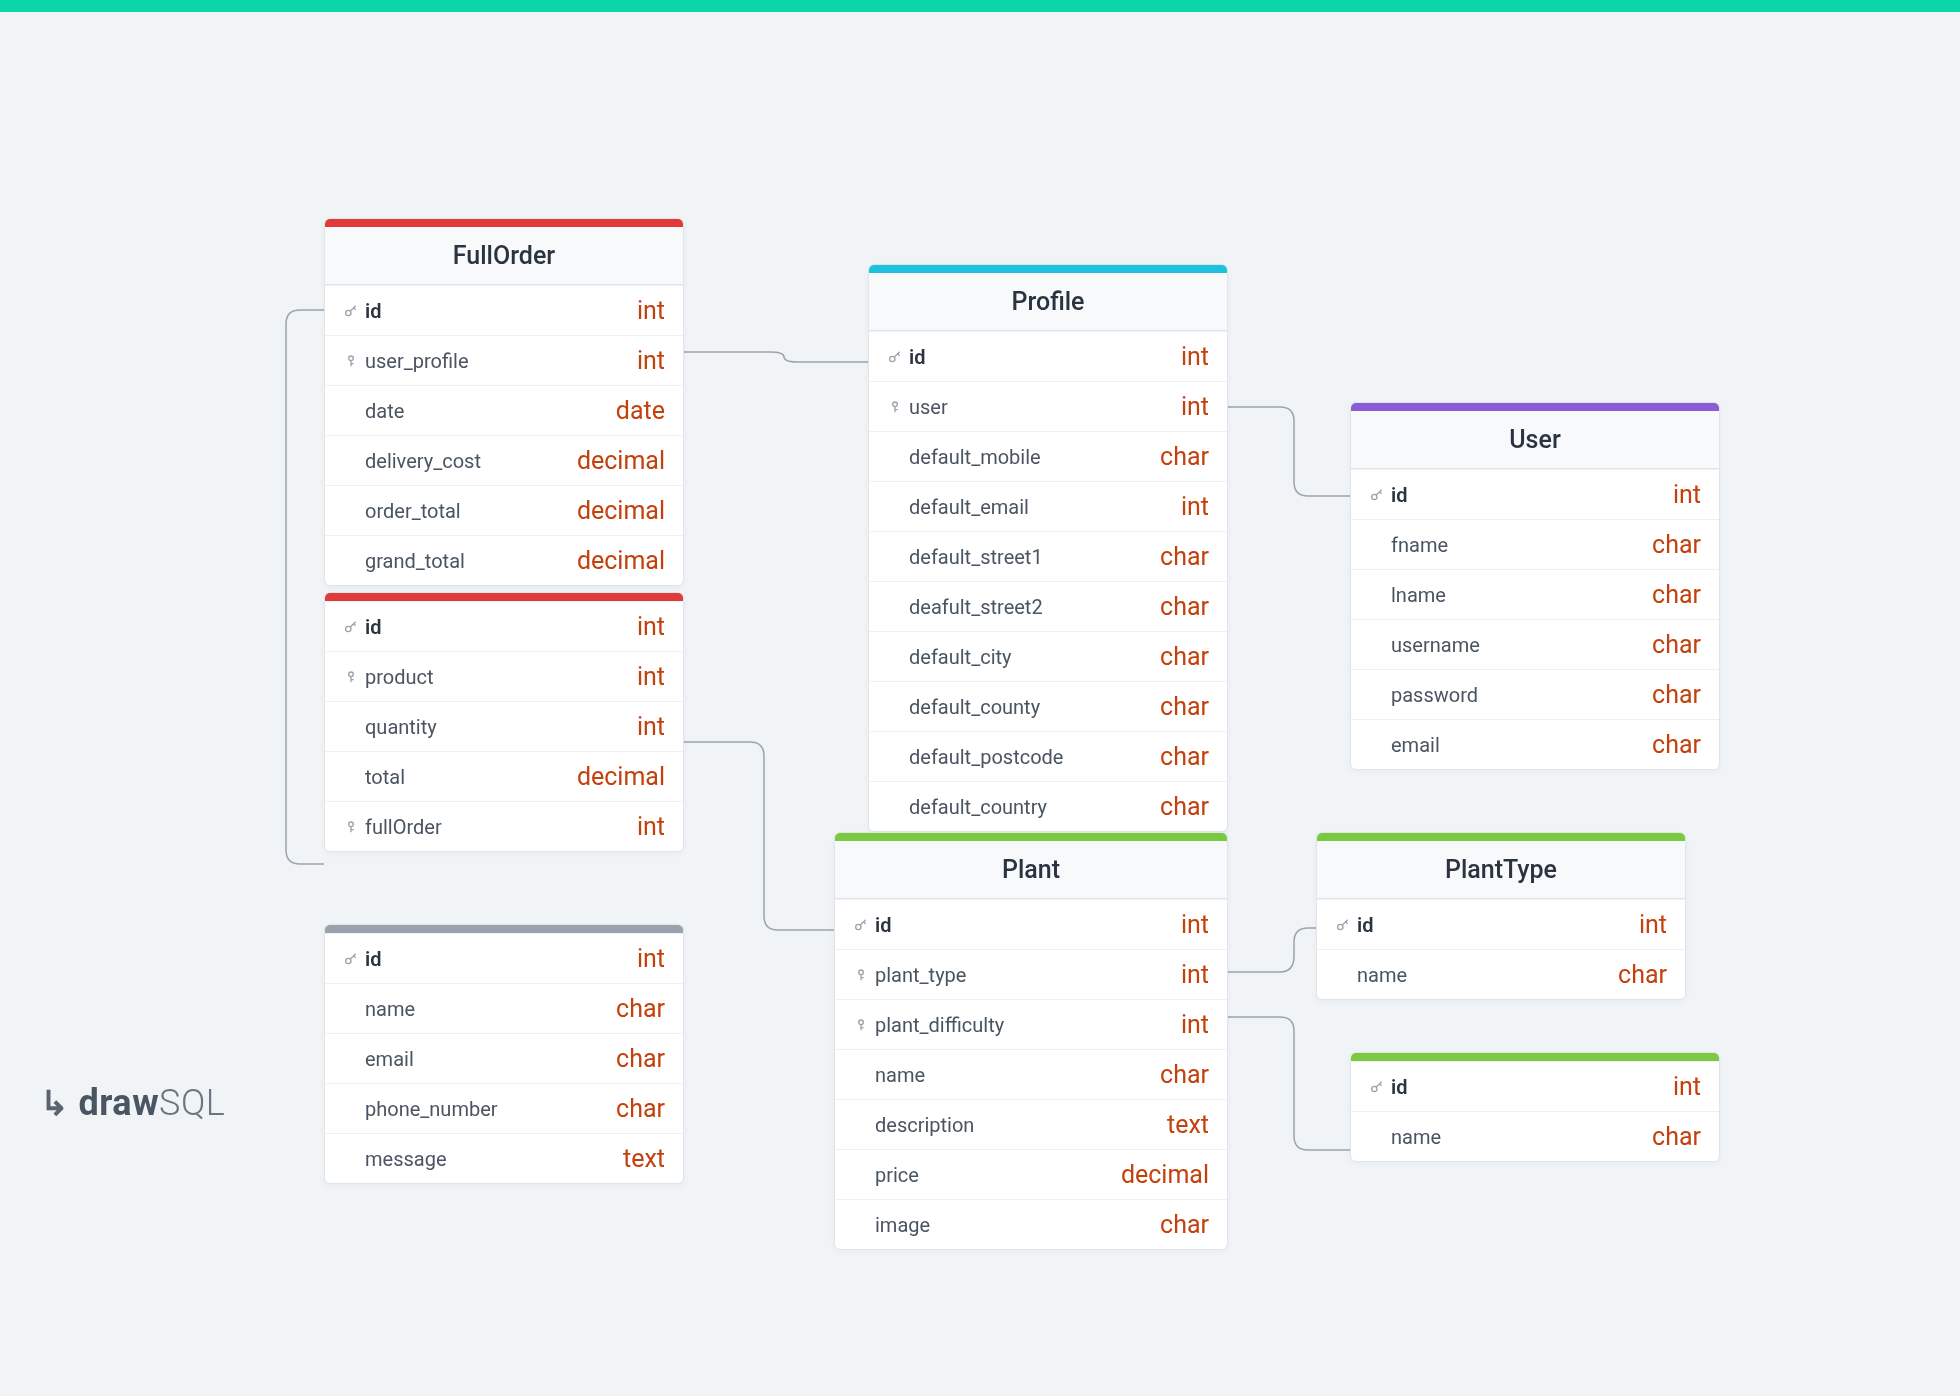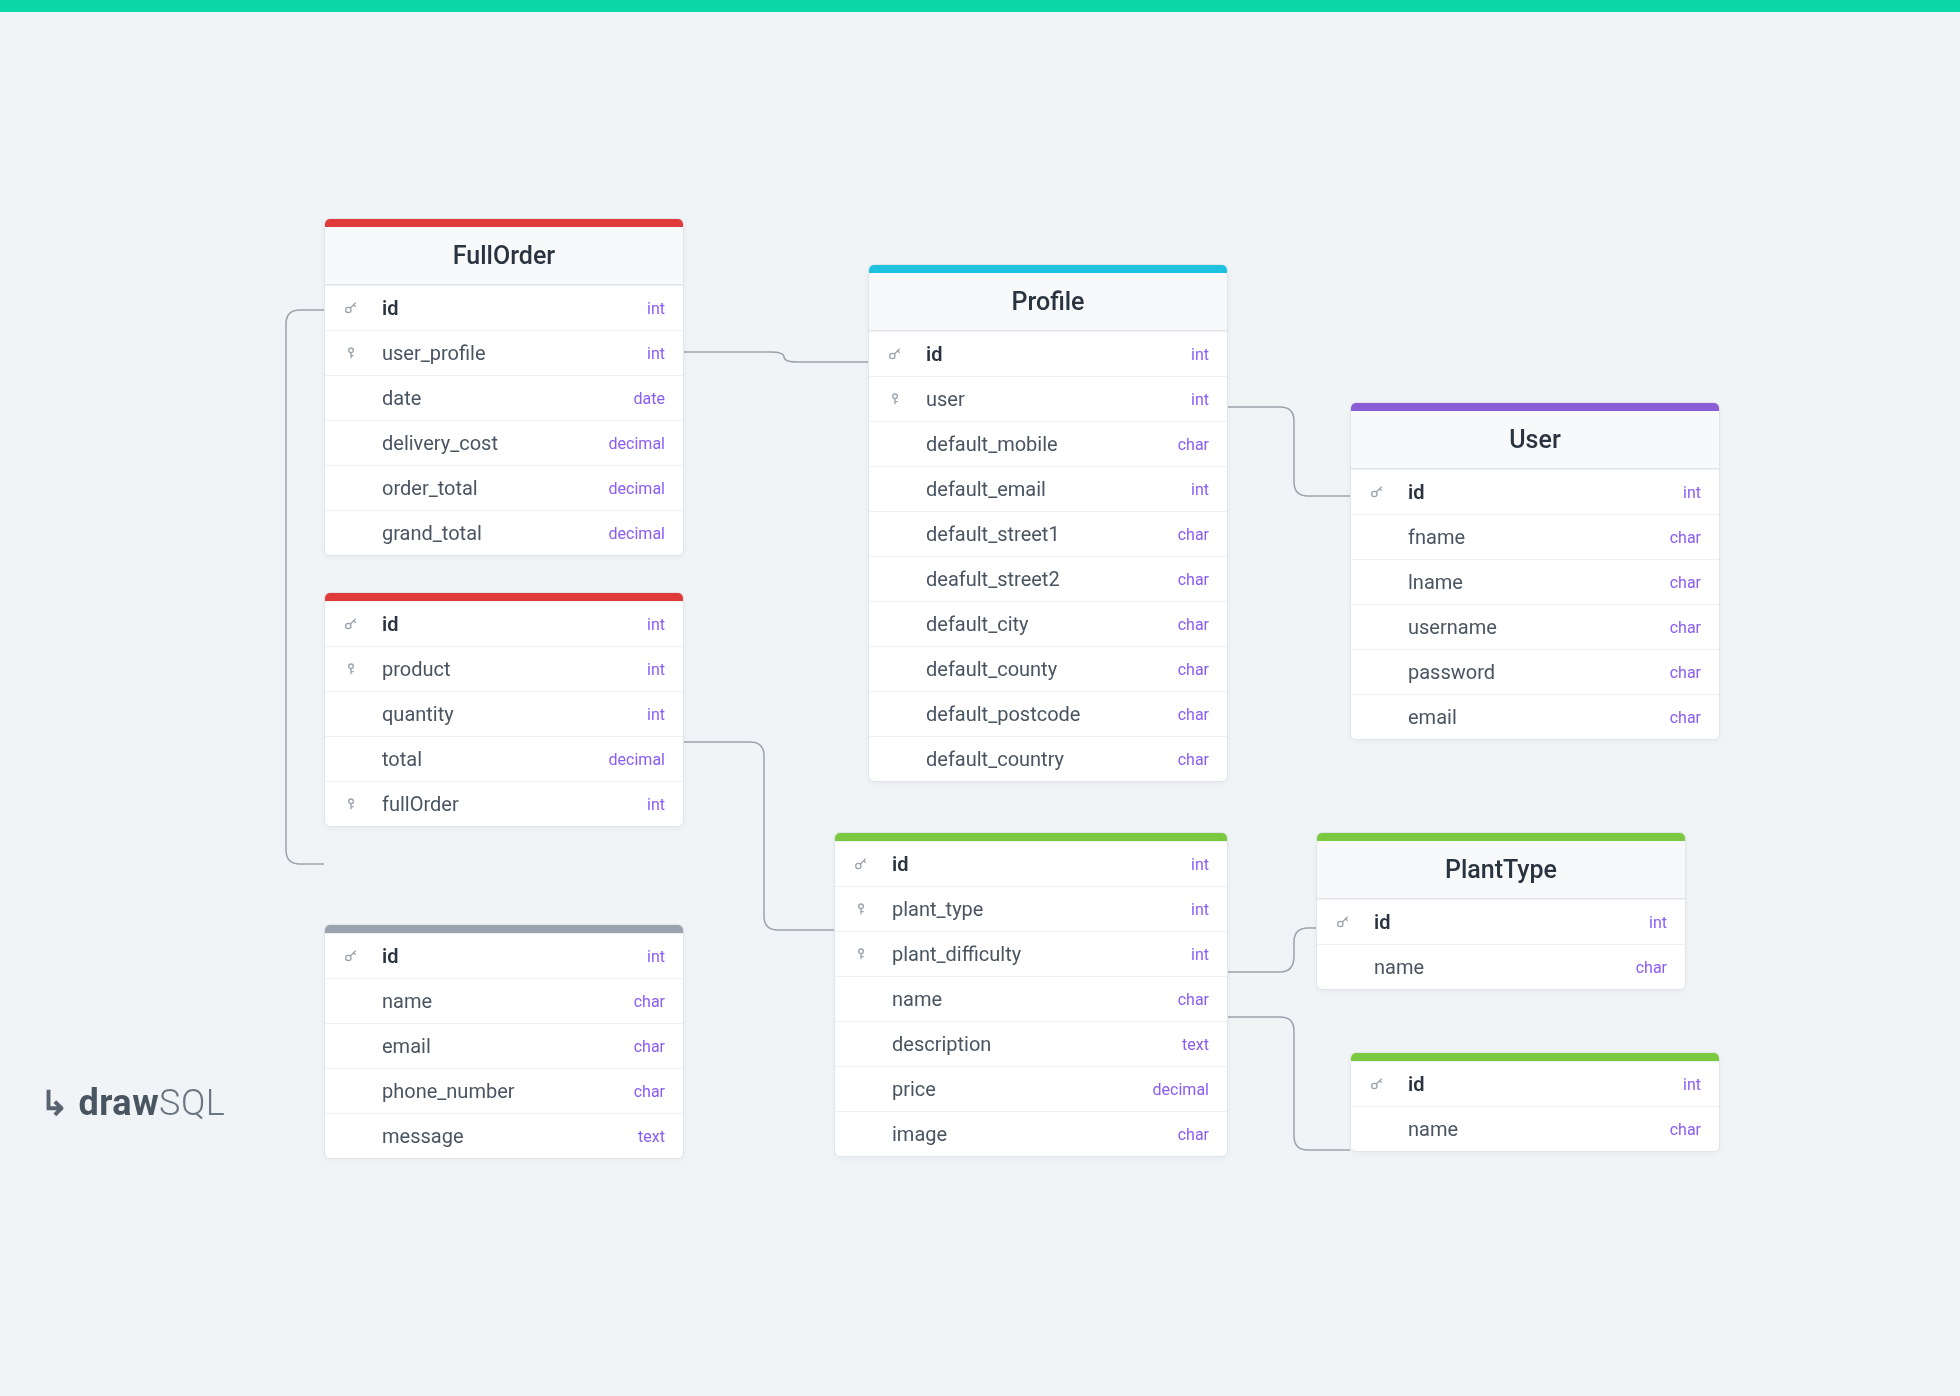--- a/index.html
+++ b/index.html
@@ -48,26 +48,26 @@
   align-items: center;
   justify-content: space-between;
   padding: 10px 18px;
   border-top: 1px solid #eef0f2;
   font-size: 20px;
 }
 .table-row:first-of-type { border-top: none; }
 .row-left {
   display: flex;
   align-items: center;
-  gap: 23px;
+  gap: 6px;
   color: #4a5562;
 }
 .row-name { color: #4a5562; }
 .row-name.pk { font-weight: 600; color: #2a3440; }
-.row-type { color: #8b5cf6; font-size: 16px; }
+.row-type { color: #c2410c; font-size: 25px; }
 .icon {
   width: 16px; height: 16px;
   display: inline-flex;
   align-items: center;
   justify-content: center;
   color: #9aa3ad;
 }
 .icon svg { width: 16px; height: 16px; }
 .icon-spacer { width: 16px; height: 16px; display: inline-block; }
 .logo {
@@ -355,20 +355,21 @@
         <div class="table-row">
           <div class="row-left">
             <span class="icon-spacer"></span>
             <span class="row-name">default_country</span>
           </div>
           <span class="row-type">char</span>
         </div>
       </div>
       <div class="table-card" style="left: 834px; top: 820px; width: 394px;">
         <div class="table-accent" style="background: rgb(123, 201, 64);"></div>
+        <div class="table-header">Plant</div>
         <div class="table-row">
           <div class="row-left">
             <span class="icon">
               <svg viewBox="0 0 24 24" fill="none" stroke="currentColor" stroke-width="2">
                 <circle cx="8" cy="15" r="4"></circle>
                 <path d="M11 12 L19 4 M16 7 L19 10"></path>
               </svg>
             </span>
             <span class="row-name pk">id</span>
           </div>

